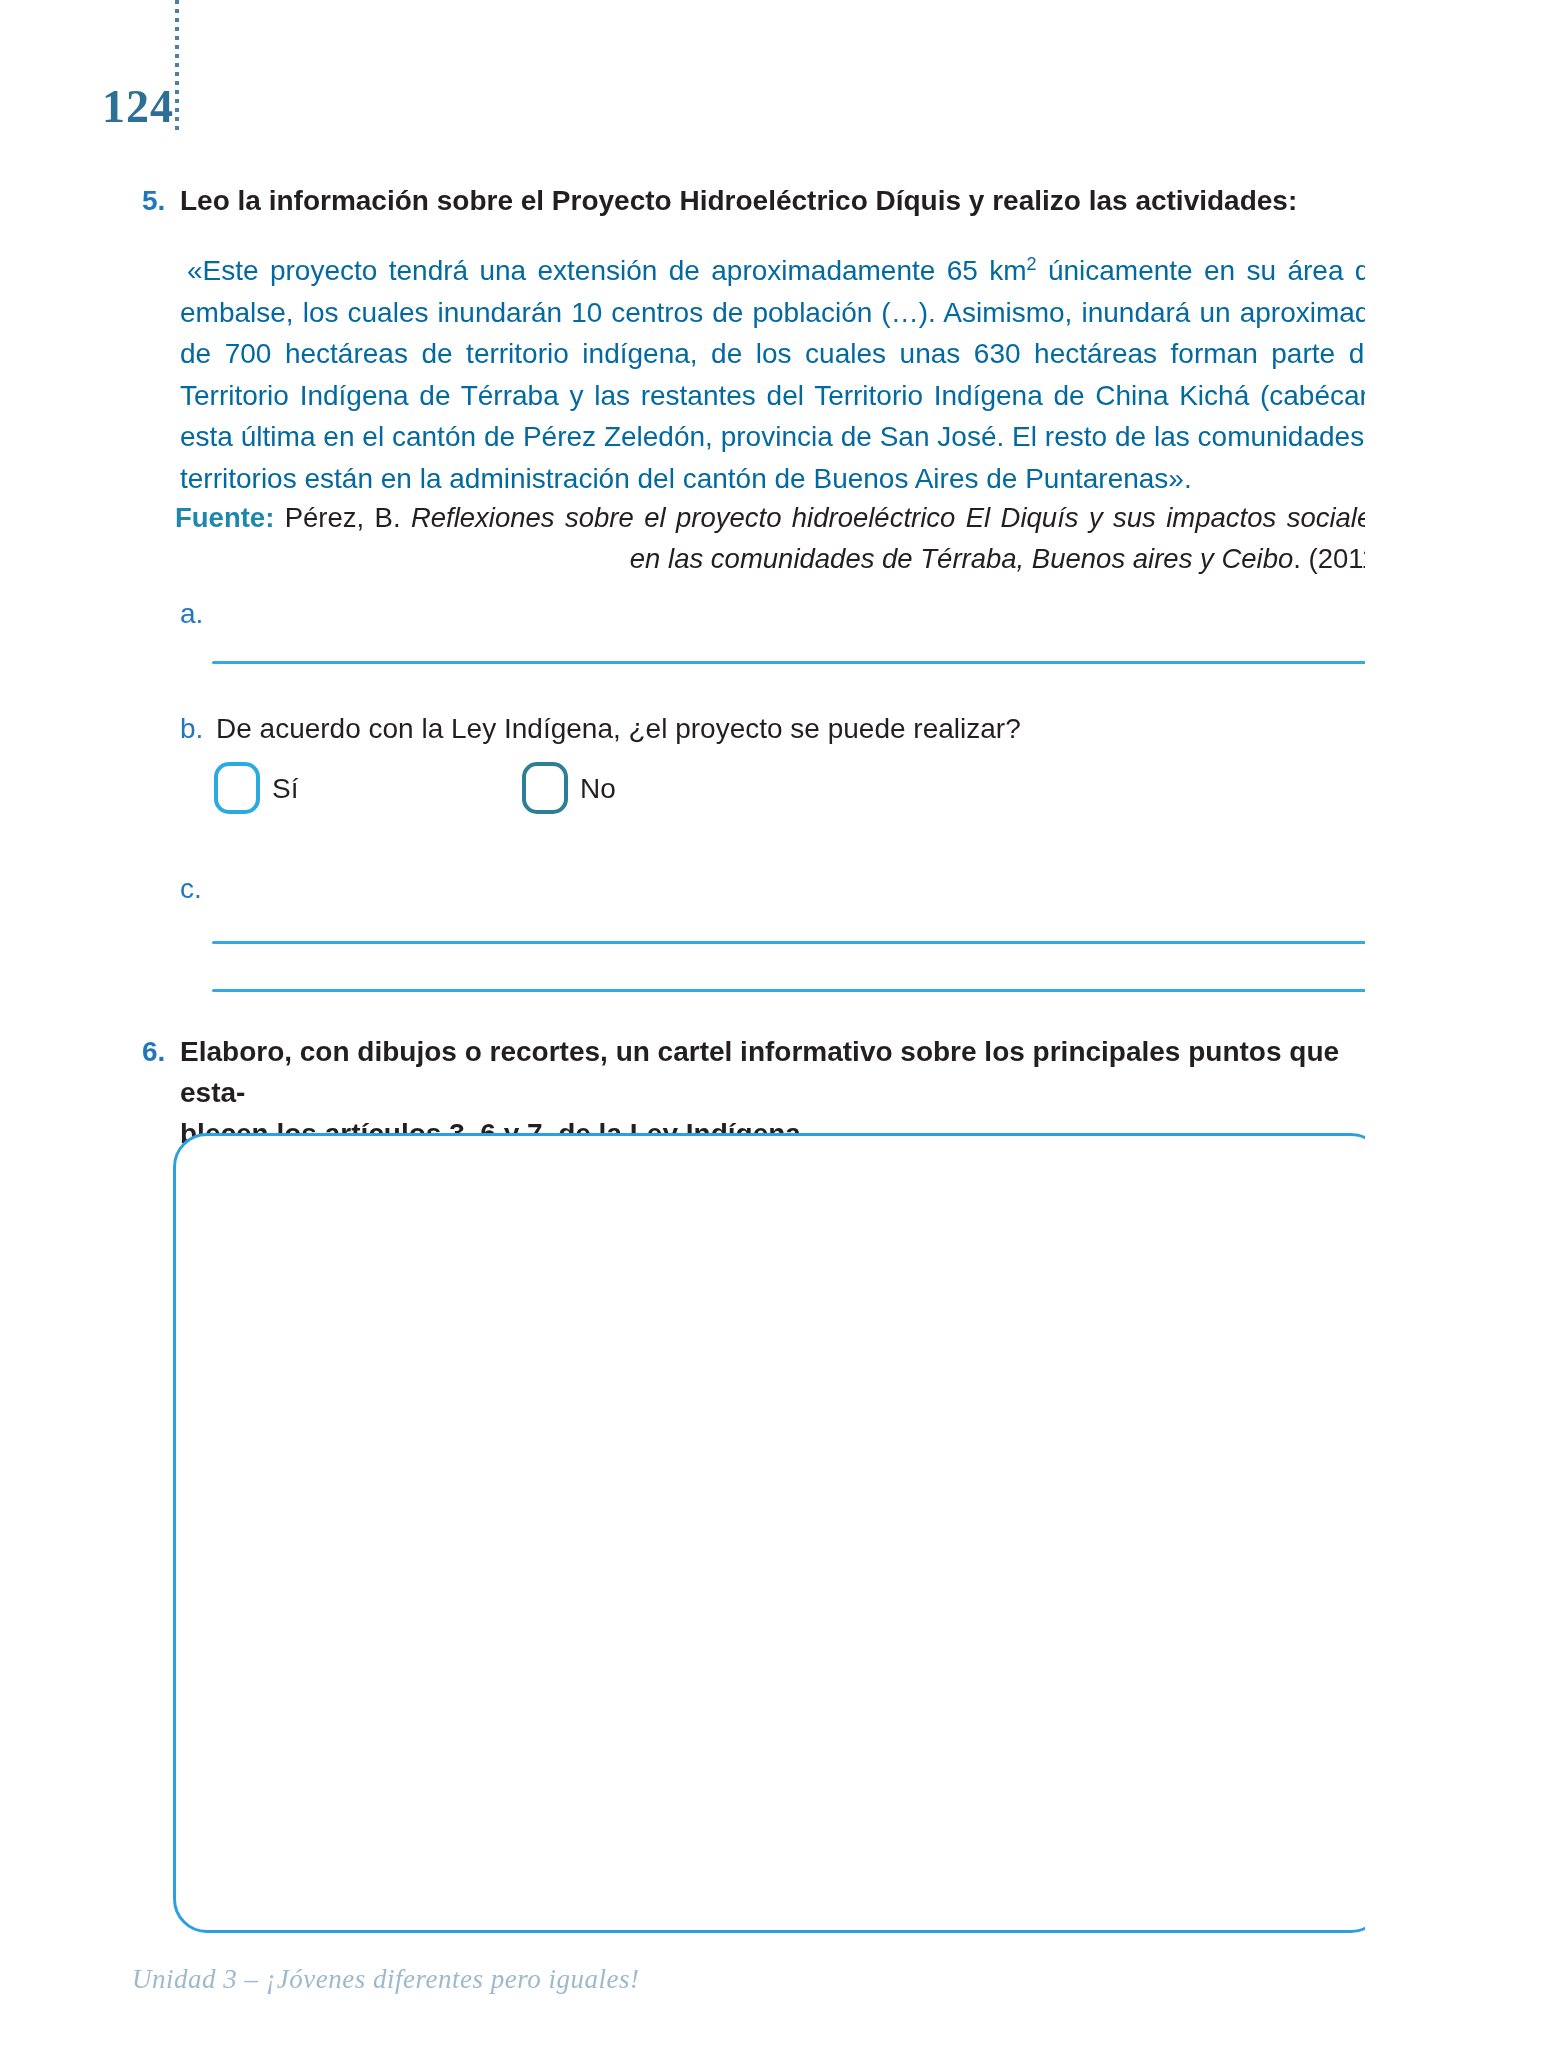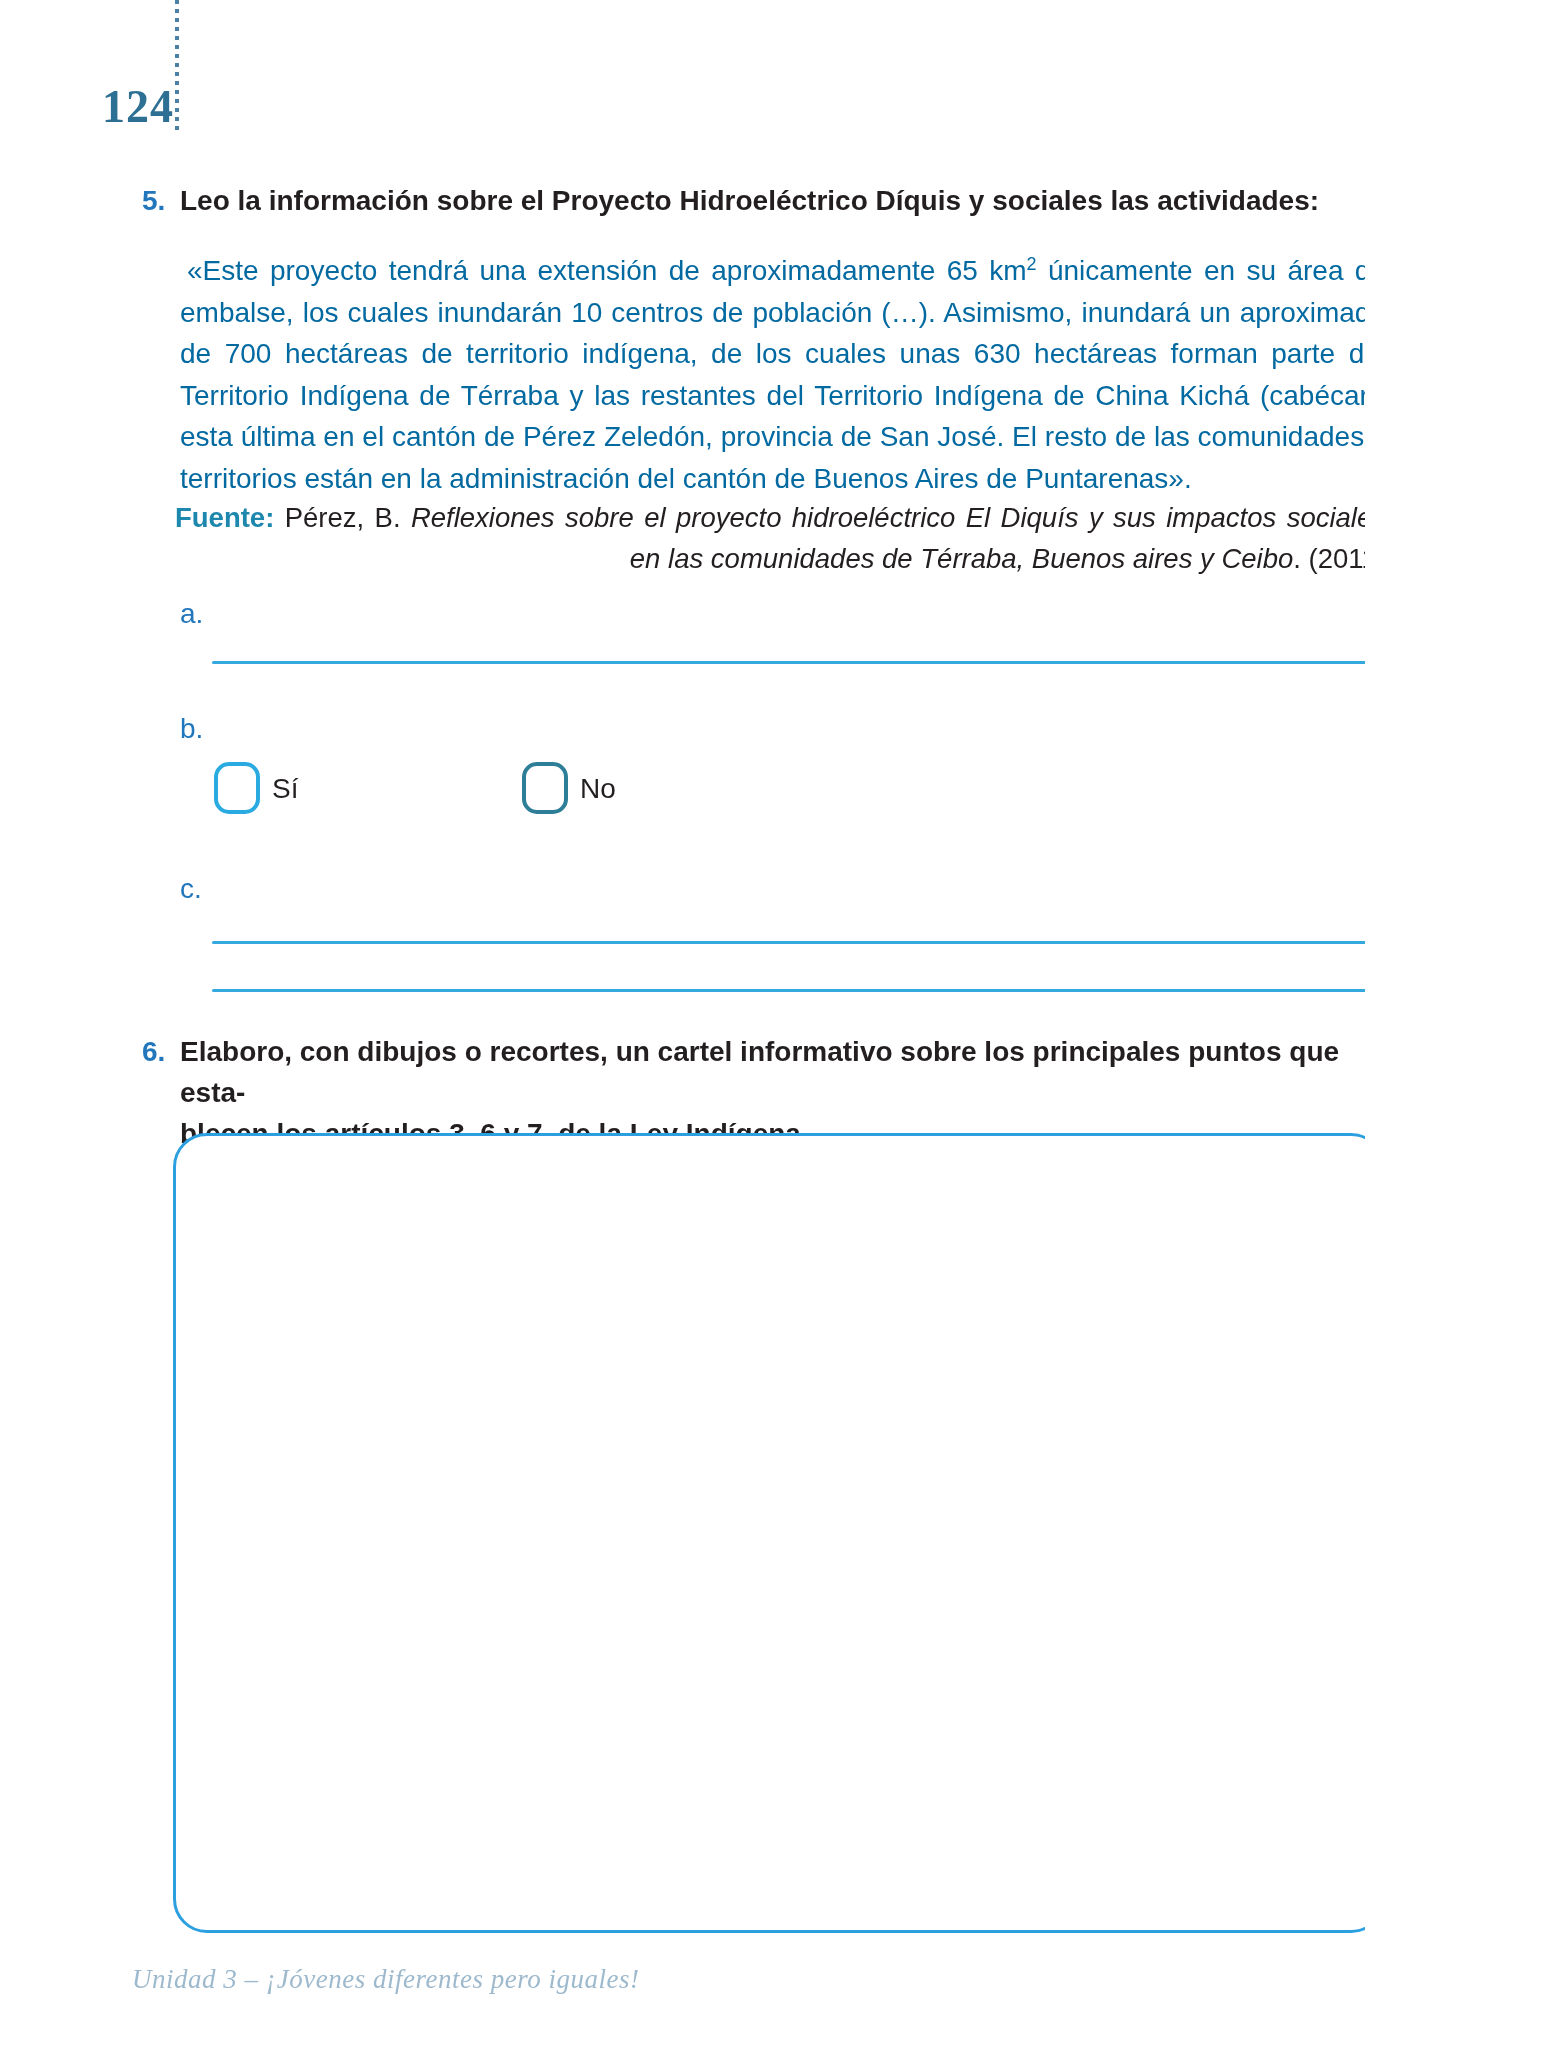--- a/index.html
+++ b/index.html
@@ -149,34 +149,35 @@
 </head>
 <body>
 
 <div class="page">
 
   <div class="dotted-line"></div>
   <div class="page-number">124</div>
 
   <div class="exercise-head" style="top:180px;">
     <span class="num">5.</span>
-    <span class="head-text">Leo la información sobre el Proyecto Hidroeléctrico Díquis y sociales las actividades:</span>
+    <span class="head-text">Leo la información sobre el Proyecto Hidroeléctrico Díquis y realizo las actividades:</span>
   </div>
 
   <p class="quote" style="margin:0;"><span>«Este proyecto tendrá una extensión de aproximadamente 65 km</span><sup>2</sup><span> únicamente en su área de embalse, los cuales inundarán 10 centros de población (…). Asimismo, inundará un aproximado de 700 hectáreas de territorio indígena, de los cuales unas 630 hectáreas forman parte del Territorio Indígena de Térraba y las restantes del Territorio Indígena de China Kichá (cabécar), esta última en el cantón de Pérez Zeledón, provincia de San José. El resto de las comunidades y territorios están en la administración del cantón de Buenos Aires de Puntarenas».</span></p>
 
   <p class="source" style="margin:0;"><span class="src-label">Fuente:</span><span> Pérez, B. </span><span class="italic">Reflexiones sobre el proyecto hidroeléctrico El Diquís y sus impactos sociales en las comunidades de Térraba, Buenos aires y Ceibo</span><span>. (2011)</span></p>
 
   <div class="sub-item" style="top:597px;">
     <span class="letter">a.</span>
   </div>
   <div class="answer-line" style="top:661px;"></div>
 
   <div class="sub-item" style="top:712px;">
     <span class="letter">b.</span>
+    <span>De acuerdo con la Ley Indígena, ¿el proyecto se puede realizar?</span>
   </div>
   <div class="checkbox yes"></div>
   <div class="checkbox-label yes">Sí</div>
   <div class="checkbox no"></div>
   <div class="checkbox-label no">No</div>
 
   <div class="sub-item" style="top:872px;">
     <span class="letter">c.</span>
   </div>
   <div class="answer-line" style="top:941px;"></div>

